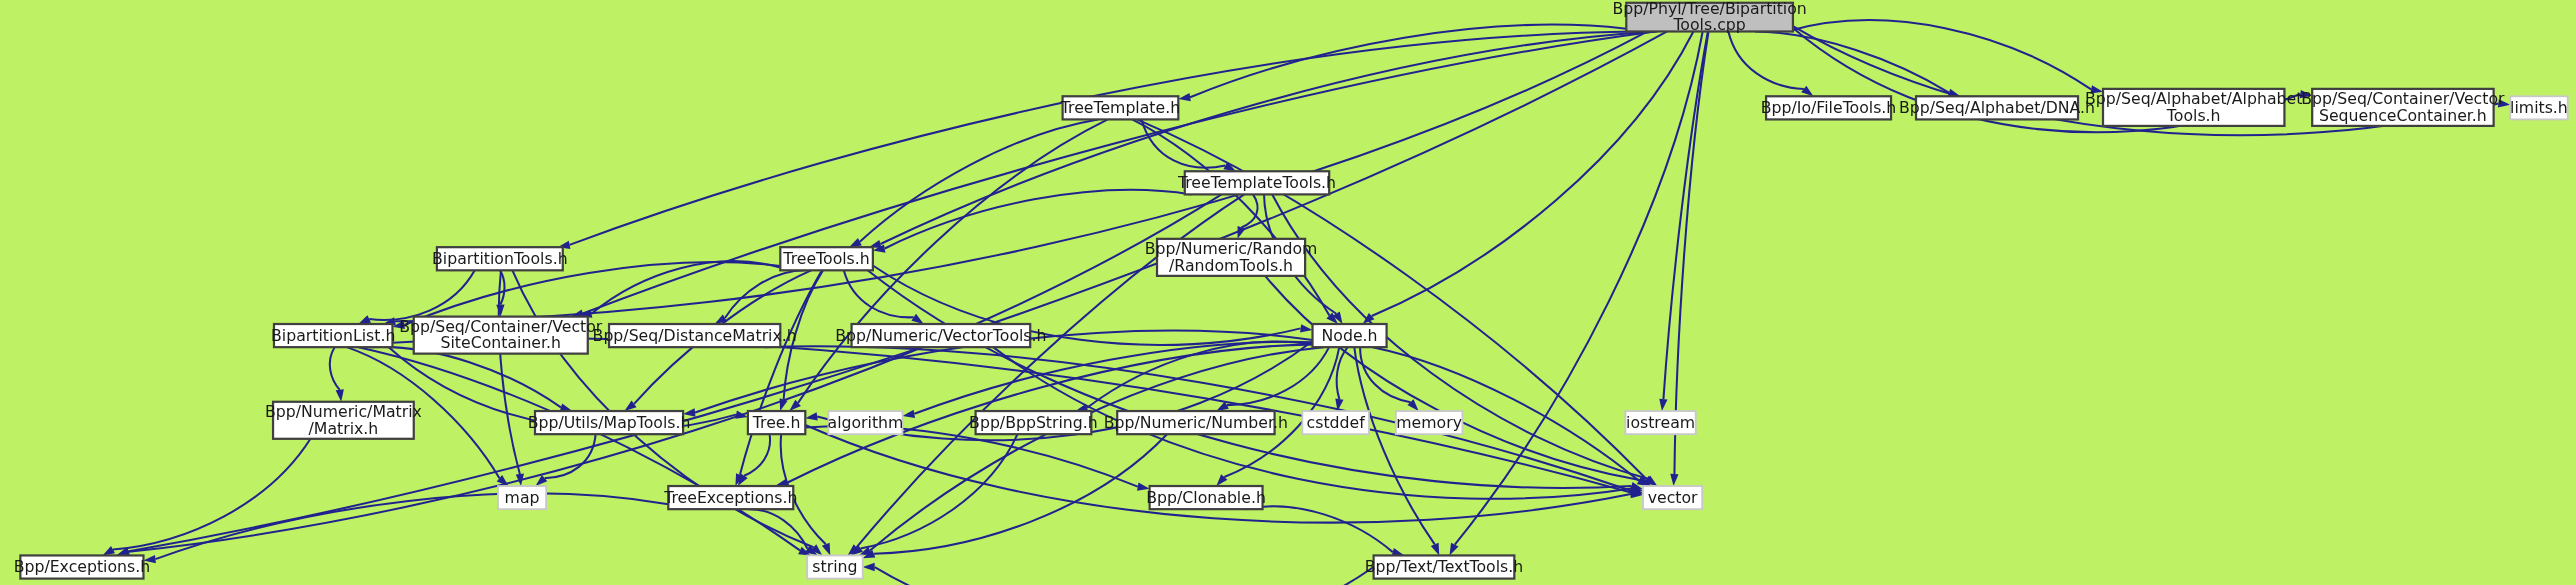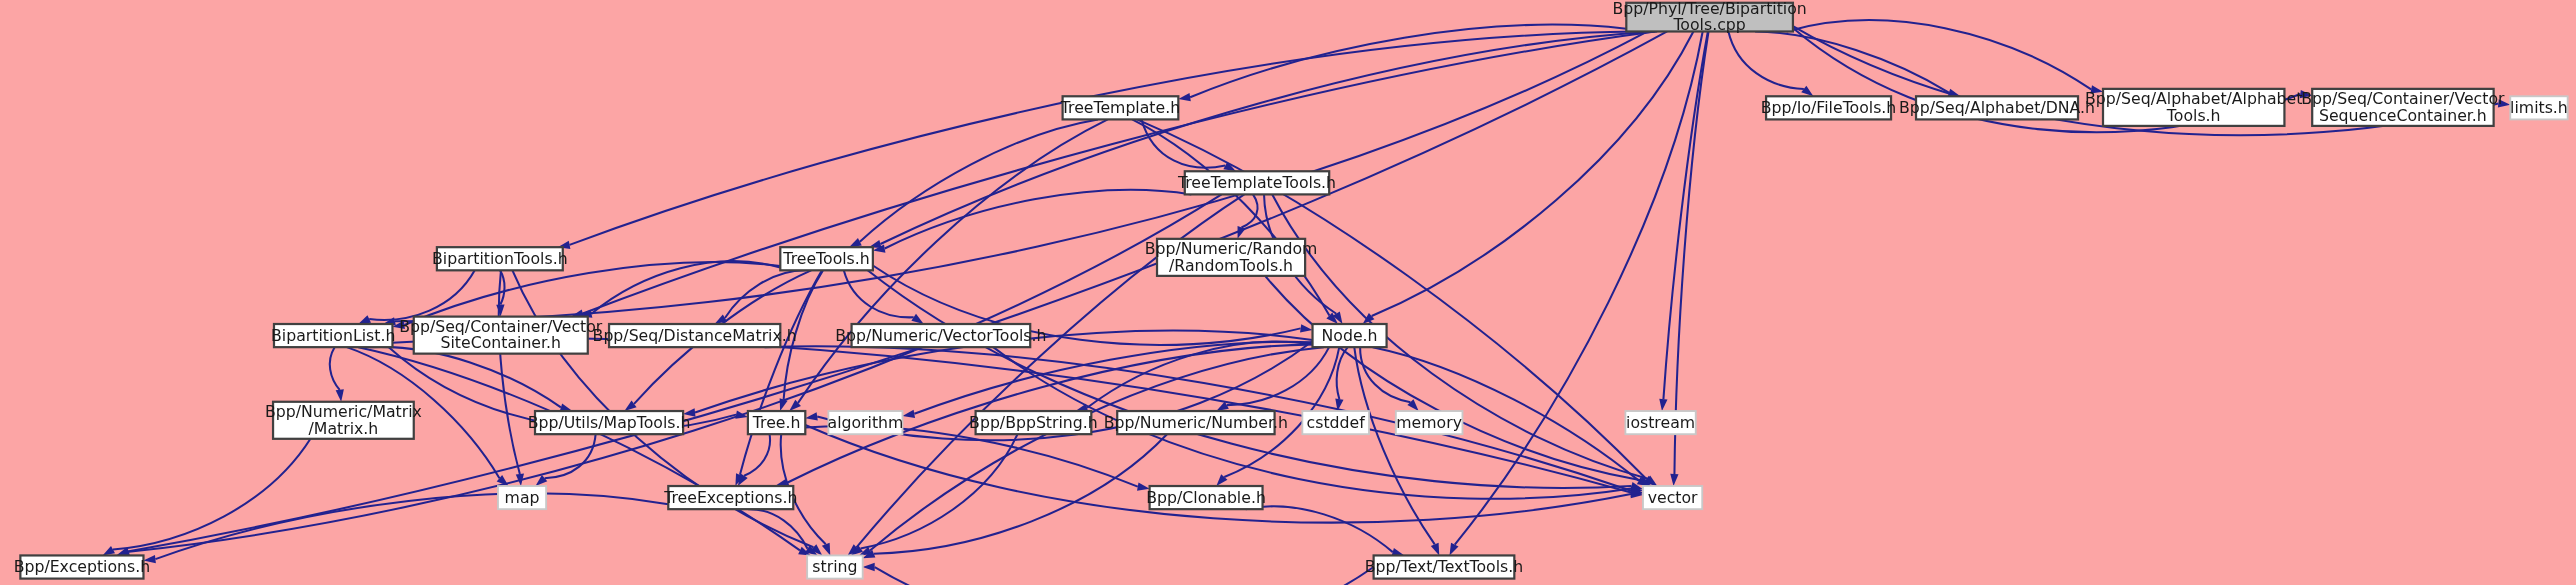--- a/index.html
+++ b/index.html
@@ -8,21 +8,21 @@
     background: #ffffff;
   }
   body {
     font-family: "DejaVu Sans", "Liberation Sans", sans-serif;
   }
   #graph-wrap {
     position: relative;
     width: 2576px;
     height: 586px;
     overflow: hidden;
-    background: #fca5a5;
+    background: #bef264;
   }
   svg#dep-graph {
     position: absolute;
     left: 0;
     top: 0;
     width: 2576px;
     height: 586px;
     display: block;
   }
   .edge-path {

